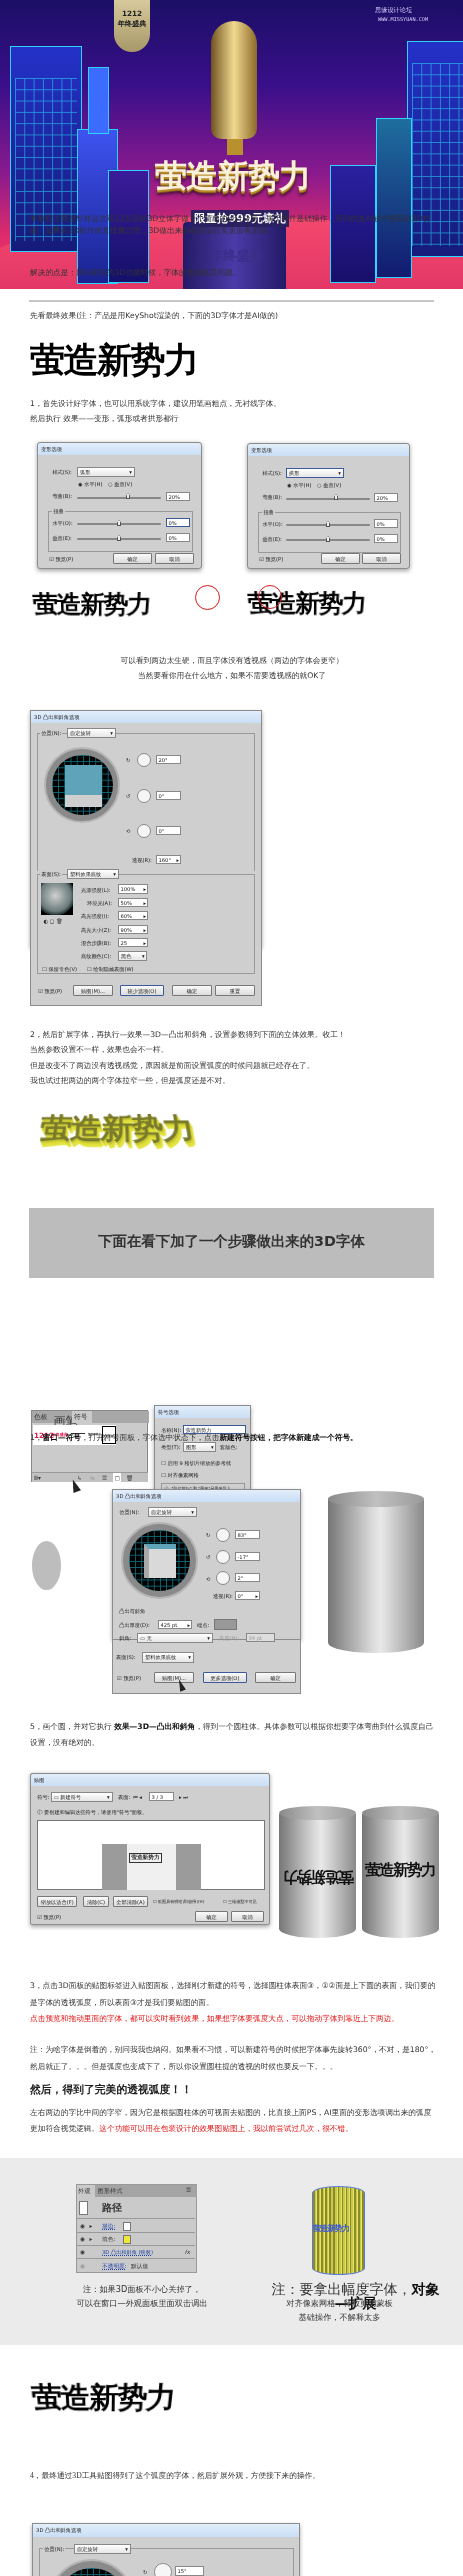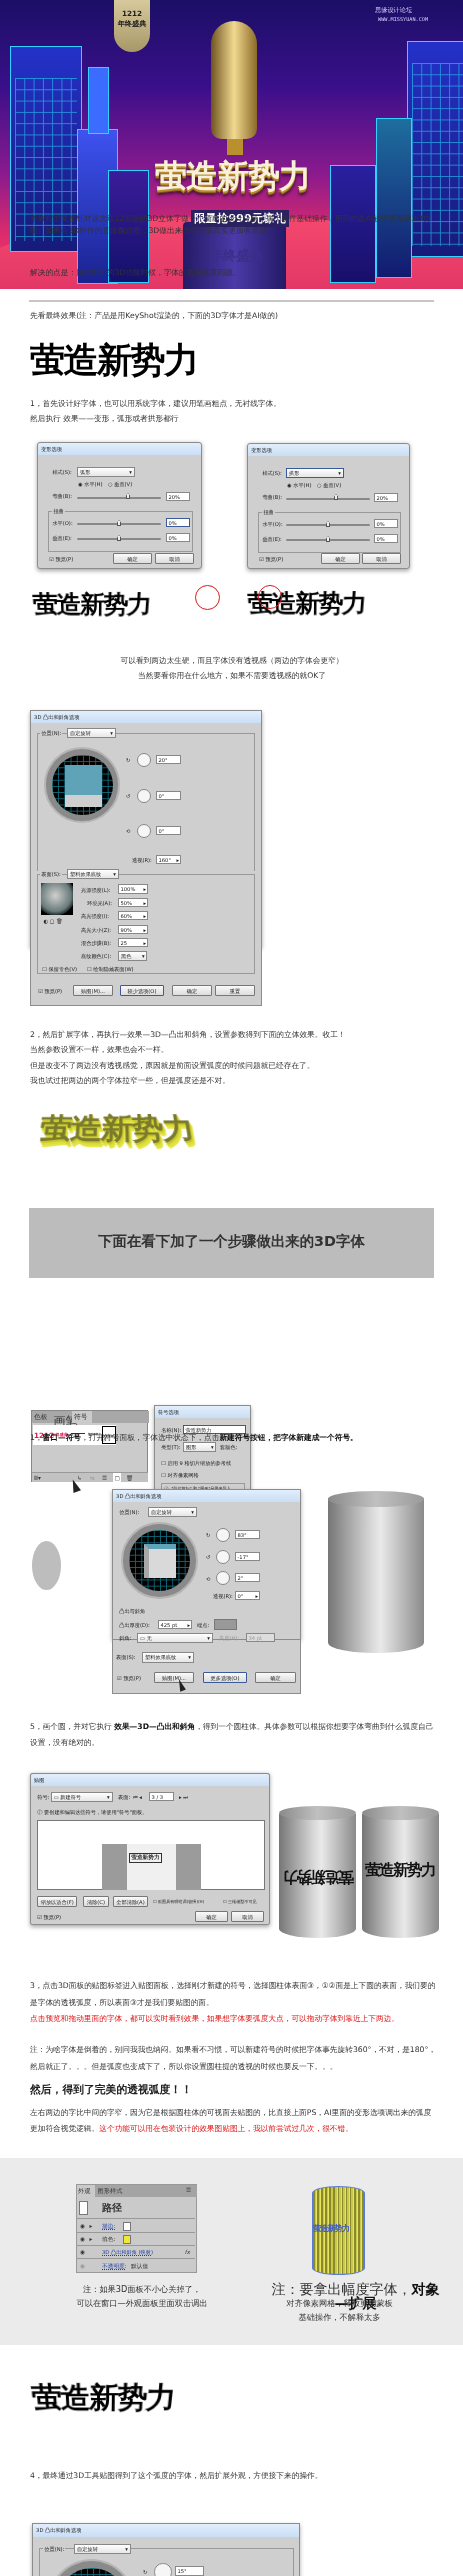--- a/index.html
+++ b/index.html
@@ -404,21 +404,21 @@
       <div class="abs" style="left:0;top:36px;width:53px;font-size:8.2px;font-weight:bold;color:#3a5ad8;letter-spacing:-1px;">萤造新势力</div>
     </div>
     <div class="abs text center" style="left:57px;top:124px;width:170px;font-size:8.2px;">注：如果3D面板不小心关掉了，</div>
     <div class="abs text center" style="left:57px;top:138px;width:170px;font-size:8.2px;">可以在窗口—外观面板里面双击调出</div>
     <div class="abs text center" style="left:268px;top:124px;width:175px;font-size:14px;"><span>注：要拿出幅度字体，</span><span class="bold">对象—扩展</span></div>
     <div class="abs text center" style="left:252px;top:138px;width:175px;font-size:8.2px;">对齐像素网格，释放剪切蒙板</div>
     <div class="abs text center" style="left:252px;top:152px;width:175px;font-size:8.2px;">基础操作，不解释太多</div>
   </div>
 
   <div class="abs blackart" style="left:32px;top:2380px;font-size:30px;line-height:36px;transform:perspective(155px) rotateX(-14deg);">萤造新势力</div>
-  <div class="abs text" style="left:30px;top:2469px;width:407px;">4，最终通过3D工具贴图得到了这个弧度的字体，然后扩展外观，方便接下来的操作。</div>
+  <div class="abs text" style="left:30px;top:2469px;width:407px;font-family:Liberation Serif, serif;">4，最终通过3D工具贴图得到了这个弧度的字体，然后扩展外观，方便接下来的操作。</div>
 
   <div class="abs dlg" style="left:32px;top:2523px;width:268px;height:340px;border-radius:0;">
     <div class="dlg-title" style="border-radius:0;height:13.4px;">3D 凸出和斜角选项</div>
     <div class="abs group" style="left:6.2px;top:24px;width:255px;height:132px;"></div>
     <div class="abs lbl" style="left:10.3px;top:21.6px;background:#cfcfcf;padding:0 1px;">位置(N):</div>
     <div class="abs sel" style="left:41px;top:19.6px;width:57px;"><span>自定旋转</span><span style="position:absolute;right:2.1px;">▾</span></div>
     <div class="abs trackball" style="left:14.4px;top:35px;width:89px;height:93px;">
         <div class="inner"></div>
       </div>
     <div class="abs lbl" style="left:110px;top:45px;">↻</div>

